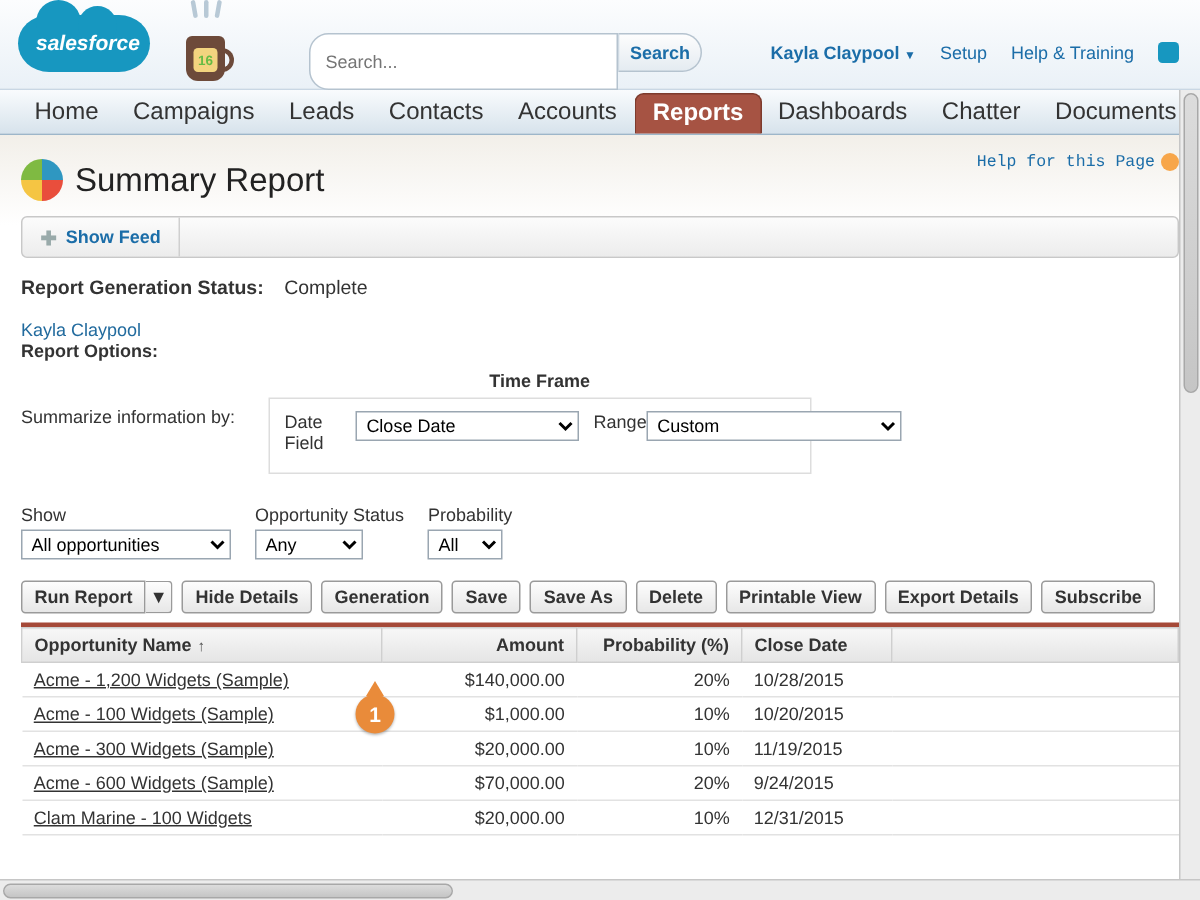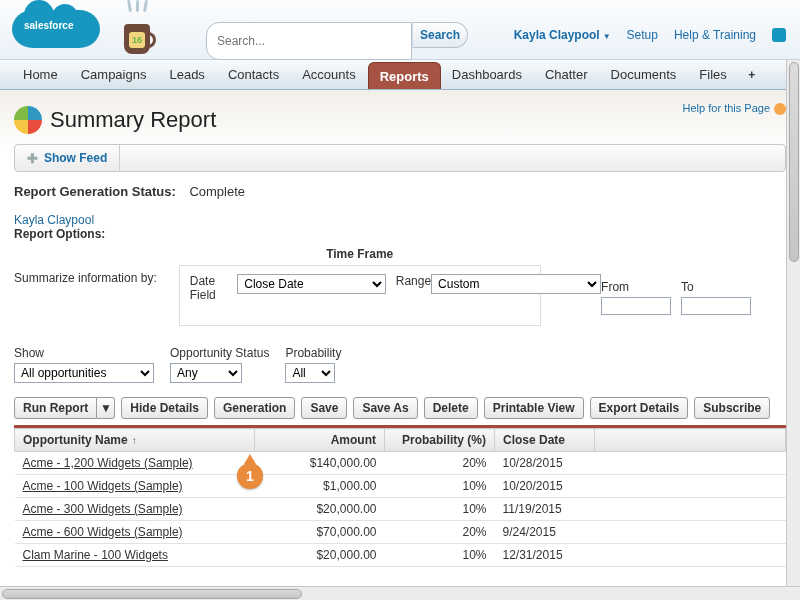--- a/index.html
+++ b/index.html
@@ -2,44 +2,44 @@
 <html><head>
 <meta charset="utf-8">
 <style>
   * { box-sizing: border-box; margin: 0; padding: 0; }
   body { font-family: Arial, Helvetica, sans-serif; font-size: 12px; color: #333; background:#fff; width:800px; height:600px; overflow:hidden; position:relative; }
   .topbar { height:60px; background:linear-gradient(#fcfdfe,#eaf1f7); border-bottom:1px solid #c9d7e4; position:relative; }
   .logo { position:absolute; left:10px; top:6px; width:100px; height:46px; }
   .cloud { background:#1797c0; border-radius:24px 24px 24px 24px / 22px 22px 22px 22px; width:88px; height:38px; position:absolute; left:2px; top:4px; }
   .cloud::before { content:""; position:absolute; width:30px; height:30px; background:#1797c0; border-radius:50%; top:-10px; left:12px; }
   .cloud::after { content:""; position:absolute; width:26px; height:26px; background:#1797c0; border-radius:50%; top:-6px; left:40px; }
-  .cloud-text { position:absolute; left:14px; top:14px; color:#fff; font-size:10px; font-weight:bold; }
+  .cloud-text { position:absolute; left:14px; top:14px; color:#fff; font-style:italic; font-size:14px; font-weight:bold; }
   .mug { position:absolute; left:118px; top:2px; width:40px; height:56px; }
   .mug-body { position:absolute; bottom:4px; left:6px; width:26px; height:30px; background:#6d4a3a; border-radius:4px 4px 8px 8px; }
   .mug-handle { position:absolute; bottom:10px; left:28px; width:10px; height:16px; border:3px solid #6d4a3a; border-left:none; border-radius:0 8px 8px 0; }
   .mug-badge { position:absolute; bottom:10px; left:11px; width:16px; height:16px; background:#f3d47f; border-radius:3px; color:#6b4; font-size:9px; text-align:center; line-height:16px; font-weight:bold; }
   .steam { position:absolute; top:-2px; left:8px; width:24px; height:16px; }
   .steam span { position:absolute; width:3px; height:12px; background:#b8c9d6; border-radius:3px; }
   .steam span:nth-child(1){left:2px; transform:rotate(-10deg);}
   .steam span:nth-child(2){left:10px;}
   .steam span:nth-child(3){left:18px; transform:rotate(10deg);}
   .search-wrap { position:absolute; left:206px; top:22px; display:flex; }
   .search-input { width:206px; height:26px; border:1px solid #b5c3cf; border-radius:13px 0 0 13px; padding:18px 10px; font-size:12px; outline:none; }
   .search-btn { height:26px; width:56px; border:1px solid #b5c3cf; border-left:1px solid #d0dae3; border-radius:0 13px 13px 0; background:linear-gradient(#fdfdfd,#e4ebf1); color:#1b6da8; font-size:12px; font-weight:bold; cursor:pointer; }
   .toplinks { position:absolute; right:14px; top:28px; display:flex; gap:16px; align-items:center; font-size:12px; }
   .toplinks a { color:#1b6da8; text-decoration:none; cursor:pointer;text-align:right; }
   .toplinks a.user { font-weight:bold; }
   .toplinks .caret { margin-left:3px; font-size:8px; color:#1b6da8; }
   .avatar { width:14px; height:14px; background:#1797c0; border-radius:3px; display:inline-block; }
   .tabbar { height:30px; background:linear-gradient(#f9fbfd,#d7e3ec); border-bottom:1px solid #9db6c9; display:flex; align-items:stretch; padding-left:12px; }
-  .tab { padding:0 11px; display:flex; align-items:center; color:#333; font-size:13px; border-right:1px solid transparent; cursor:pointer; }
+  .tab { padding:0 11px; display:flex; align-items:center; color:#333; font-size:16px; border-right:1px solid transparent; cursor:pointer; }
   .tab.active { background:#a65343; color:#fff; font-weight:bold; border-radius:6px 6px 0 0; border:1px solid #7d3b2d; border-bottom:none; margin-top:2px; }
   .tab-plus { width:26px; text-align:center; font-weight:bold; color:#333; display:flex; align-items:center; justify-content:center; cursor:pointer; }
   .page-body { padding:10px 14px 0 14px; background:linear-gradient(#f2efe9 0px,#ffffff 60px); }
-  .help-link { float:right; color:#1b6da8; font-size:11px; margin-top:2px; cursor:pointer; }
+  .help-link { float:right; color:#1b6da8; font-size:11px; margin-top:2px; cursor:pointer;font-family:Liberation Mono, monospace; }
   .help-dot { display:inline-block; width:12px; height:12px; background:#f7a64a; border-radius:50%; margin-left:4px; vertical-align:middle; }
   .title-row { display:flex; align-items:center; gap:8px; margin:6px 0 10px 0; }
   .pie-icon { width:28px; height:28px; position:relative; }
   .pie-icon .s1 { position:absolute; width:28px; height:28px; border-radius:50%; background:conic-gradient(#2f97c1 0 90deg, #e94e3c 90deg 180deg, #f5c543 180deg 270deg, #7fba42 270deg 360deg); }
   .title-row h1 { font-size:22px; font-weight:normal; color:#222; }
   .feedbar { background:linear-gradient(#fcfcfc,#ececec); border:1px solid #c8c8c8; border-radius:4px; height:28px; display:flex; align-items:center; width:100%; margin-bottom:12px; }
   .show-feed { display:flex; align-items:center; gap:6px; color:#1b6da8; font-weight:bold; font-size:12px; padding:0 12px; border-right:1px solid #cfcfcf; height:100%; cursor:pointer; }
   .feed-icon { color:#9aa; font-size:13px; }
   .status-row { font-size:13px; margin-bottom:14px; color:#333; }
   .status-row .lbl { font-weight:bold; margin-right:10px; }
@@ -156,30 +156,20 @@
       <div class="timeframe-title">Time Frame</div>
       <div class="time-box">
         <div class="tf-row">
           <div class="tf-col">
             <div class="field-label">Date Field</div>
             <select class="sel"><option>Close Date</option></select>
           </div>
           <div class="tf-col">
             <div class="field-label">Range</div>
             <select class="sel"><option>Custom</option></select>
-            <div class="ft-row">
-              <div class="ft-col">
-                <div class="field-label">From</div>
-                <input class="txt" value="" style="">
-              </div>
-              <div class="ft-col">
-                <div class="field-label">To</div>
-                <input class="txt" value="" style="">
-              </div>
-            </div>
           </div>
         </div>
       </div>
     </div>
   </div>
 
   <div class="show-row">
     <div class="show-col">
       <div class="field-label">Show</div>
       <select class="sel a"><option>All opportunities</option></select>

